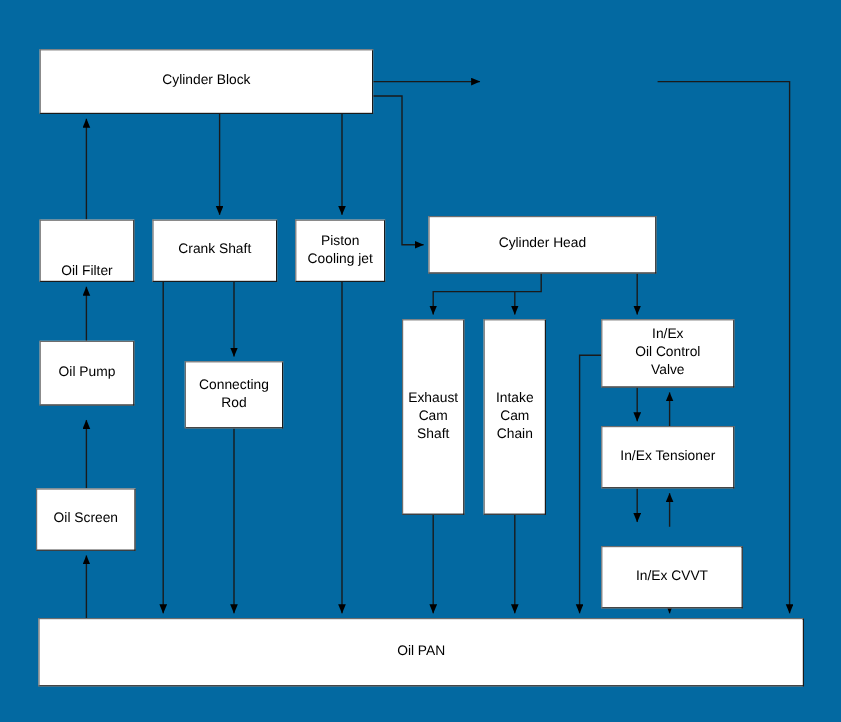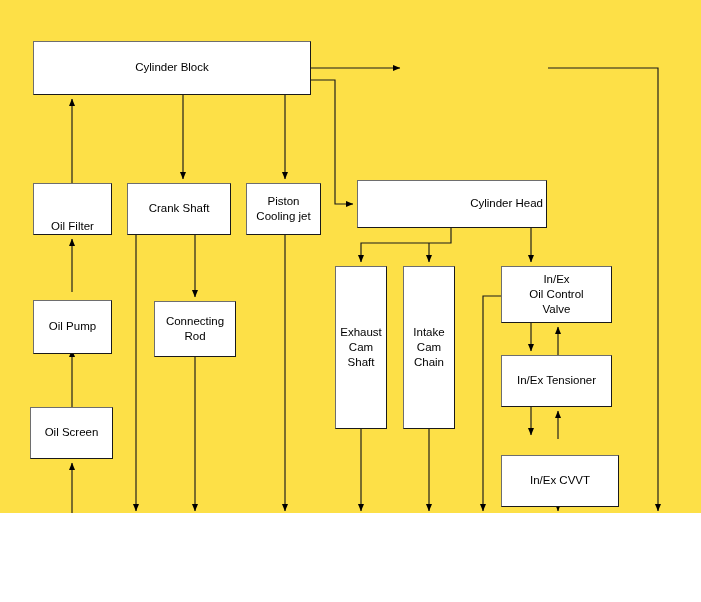--- a/index.html
+++ b/index.html
@@ -7,22 +7,22 @@
     margin: 0;
     padding: 0;
     background: #ffffff;
   }
   body {
     font-family: "Liberation Sans", sans-serif;
   }
   #canvas {
     position: relative;
     width: 701px;
-    height: 513px;
-    background: #fde047;
+    height: 602px;
+    background: #0369a1;
     overflow: hidden;
   }
   #edges {
     position: absolute;
     left: 0;
     top: 0;
     width: 701px;
     height: 602px;
     pointer-events: none;
   }
@@ -122,25 +122,25 @@
 
   <div class="node" style="left:127px; top:183px; width:104px; height:52px;">
     <span class="lbl">Crank Shaft</span>
   </div>
 
   <div class="node" style="left:246px; top:183px; width:75px;  height:52px;">
     <span class="lbl">Piston
 Cooling jet</span>
   </div>
 
-  <div class="node" style="left:357px; top:180px; width:190px; height:48px;justify-content:flex-end;">
+  <div class="node" style="left:357px; top:180px; width:190px; height:48px;">
     <span class="lbl">Cylinder Head</span>
   </div>
 
-  <div class="node" style="left:33px;  top:300px; width:79px;  height:54px;text-align:right;">
+  <div class="node" style="left:33px;  top:284px; width:79px;  height:54px;text-align:right;">
     <span class="lbl">Oil Pump</span>
   </div>
 
   <div class="node" style="left:154px; top:301px; width:82px;  height:56px;">
     <span class="lbl">Connecting
 Rod</span>
   </div>
 
   <div class="node" style="left:335px; top:266px; width:52px;  height:163px;">
     <span class="lbl">Exhaust

